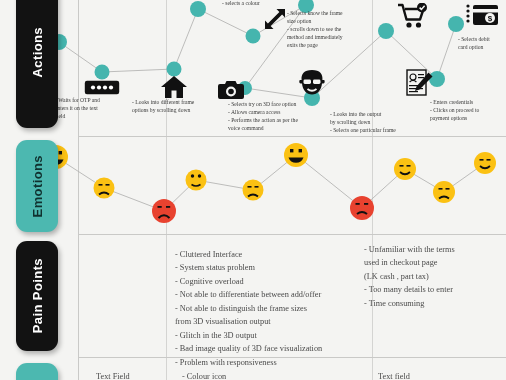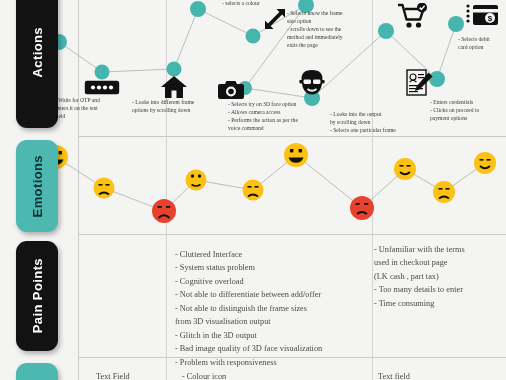--- a/index.html
+++ b/index.html
@@ -274,21 +274,21 @@
 
   <div class="pain" style="left:175px;top:248px;width:196px;">- Cluttered Interface
 - System status problem
 - Cognitive overload
 - Not able to differentiate between add/offer
 - Not able to distinguish the frame sizes
    from 3D visualisation output
 - Glitch in the 3D output
 - Bad image quality of 3D face visualization
 - Problem with responsiveness</div>
-  <div class="pain" style="left:374px;top:243px;width:124px;">- Unfamiliar with the terms
+  <div class="pain" style="left:364px;top:243px;width:124px;">- Unfamiliar with the terms
    used in checkout page
    (LK cash , part tax)
 - Too many details to enter
 - Time consuming</div>
 
   <div class="bottomrow" style="left:96px;top:370px;width:68px;">Text Field</div>
   <div class="bottomrow" style="left:182px;top:370px;width:120px;">- Colour icon</div>
   <div class="bottomrow" style="left:378px;top:370px;width:120px;">Text field</div>
 
 </div>

